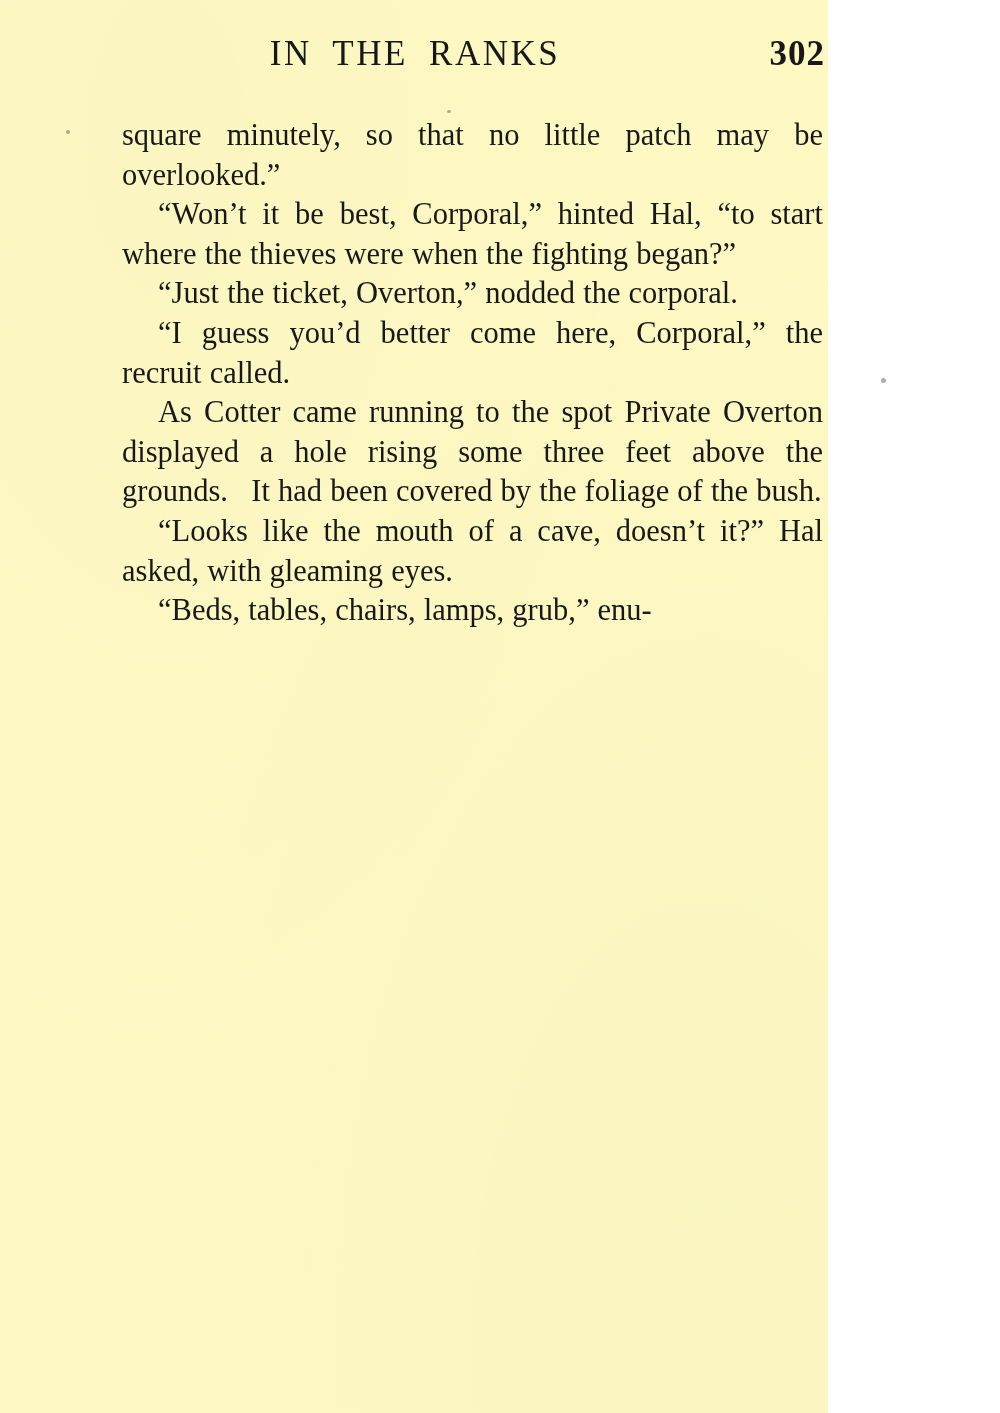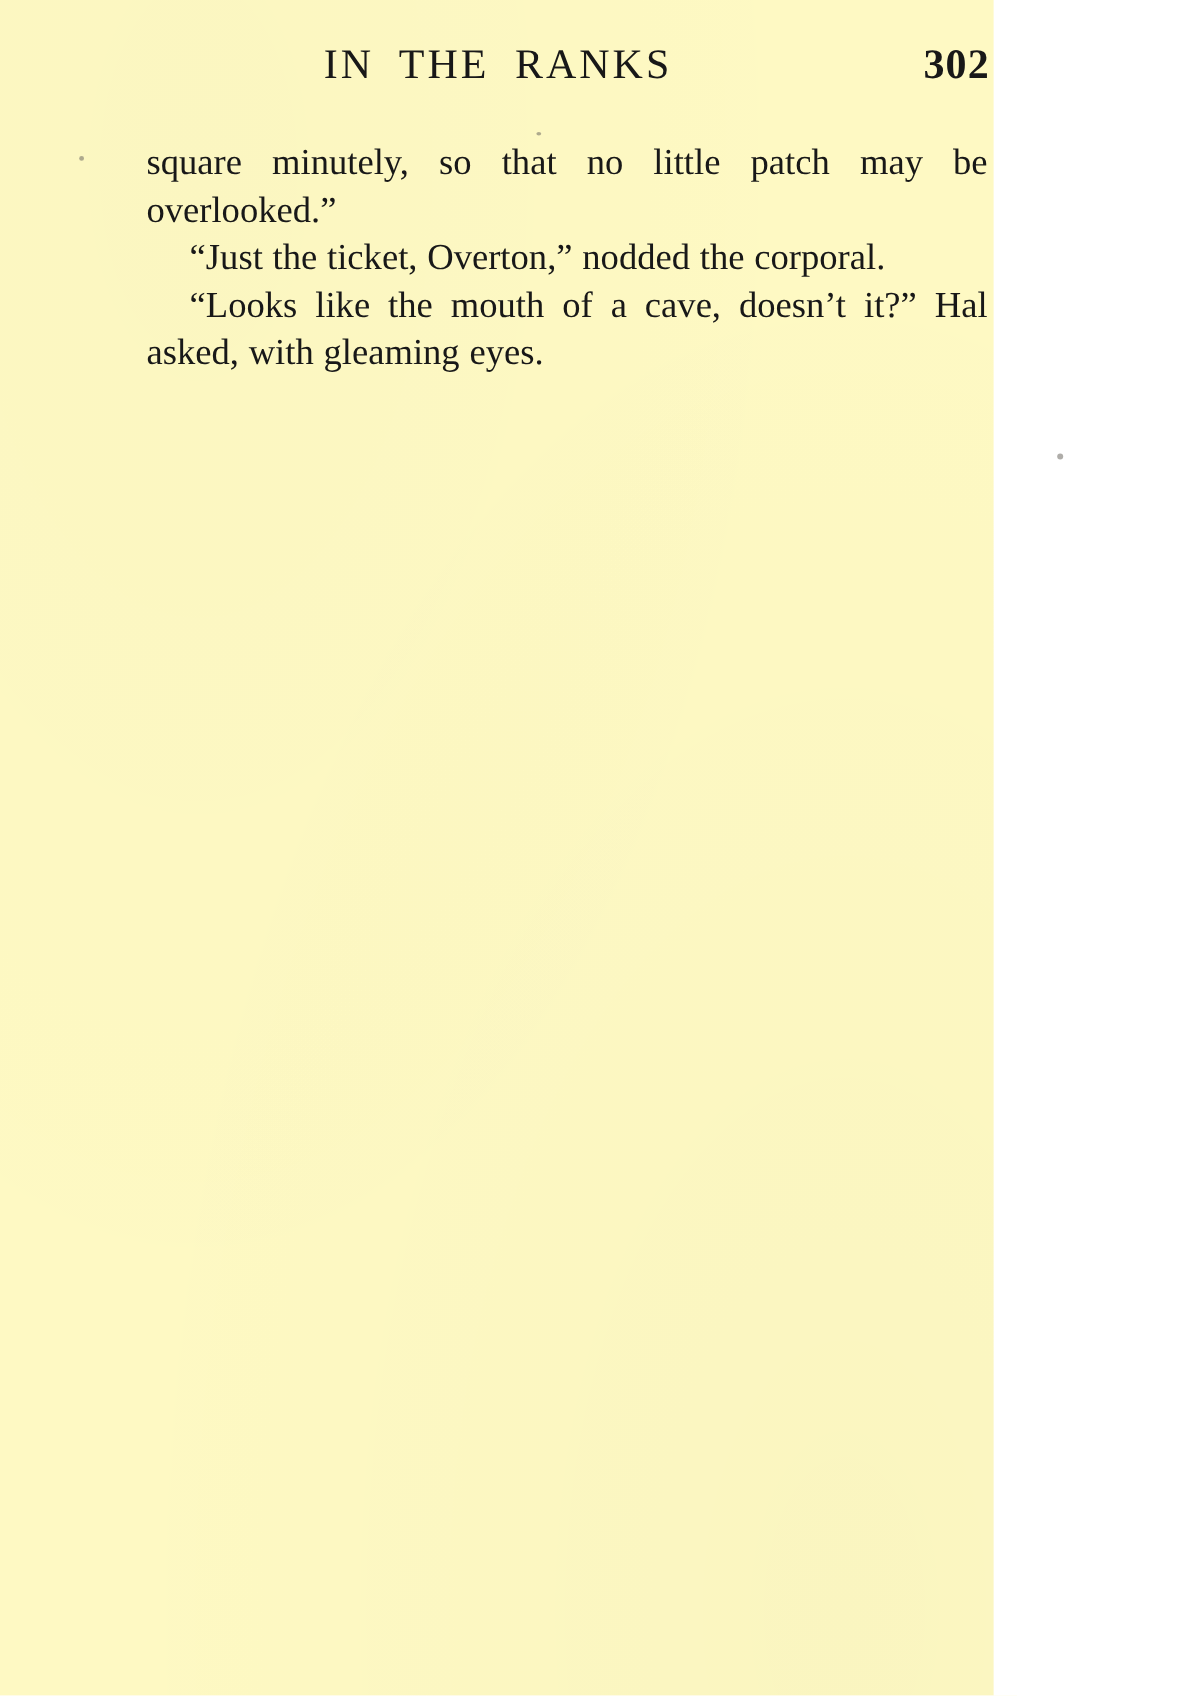--- a/index.html
+++ b/index.html
@@ -100,21 +100,25 @@
 
 <div class="page">
 
   <div class="header">
     <div class="running-head">IN THE RANKS</div>
     <div class="folio">302</div>
   </div>
 
   <div class="textblock">
     <p class="para noindent">square minutely, so that no little patch may be overlooked.”</p>
+    <p class="para">“Won’t it be best, Corporal,” hinted Hal, “to start where the thieves were when the fighting began?”</p>
     <p class="para">“Just the ticket, Overton,” nodded the corporal.</p>
+    <p class="para">“I guess you’d better come here, Corporal,” the recruit called.</p>
+    <p class="para">As Cotter came running to the spot Private Overton displayed a hole rising some three feet above the grounds.  It had been covered by the foliage of the bush.</p>
     <p class="para">“Looks like the mouth of a cave, doesn’t it?” Hal asked, with gleaming eyes.</p>
+    <p class="para">“Beds, tables, chairs, lamps, grub,” enu-</p>
   </div>
 
   <div class="speck" id="speck1"></div>
   <div class="speck" id="speck2"></div>
   <div class="speck" id="speck3"></div>
 
 </div>
 
 </body></html>

